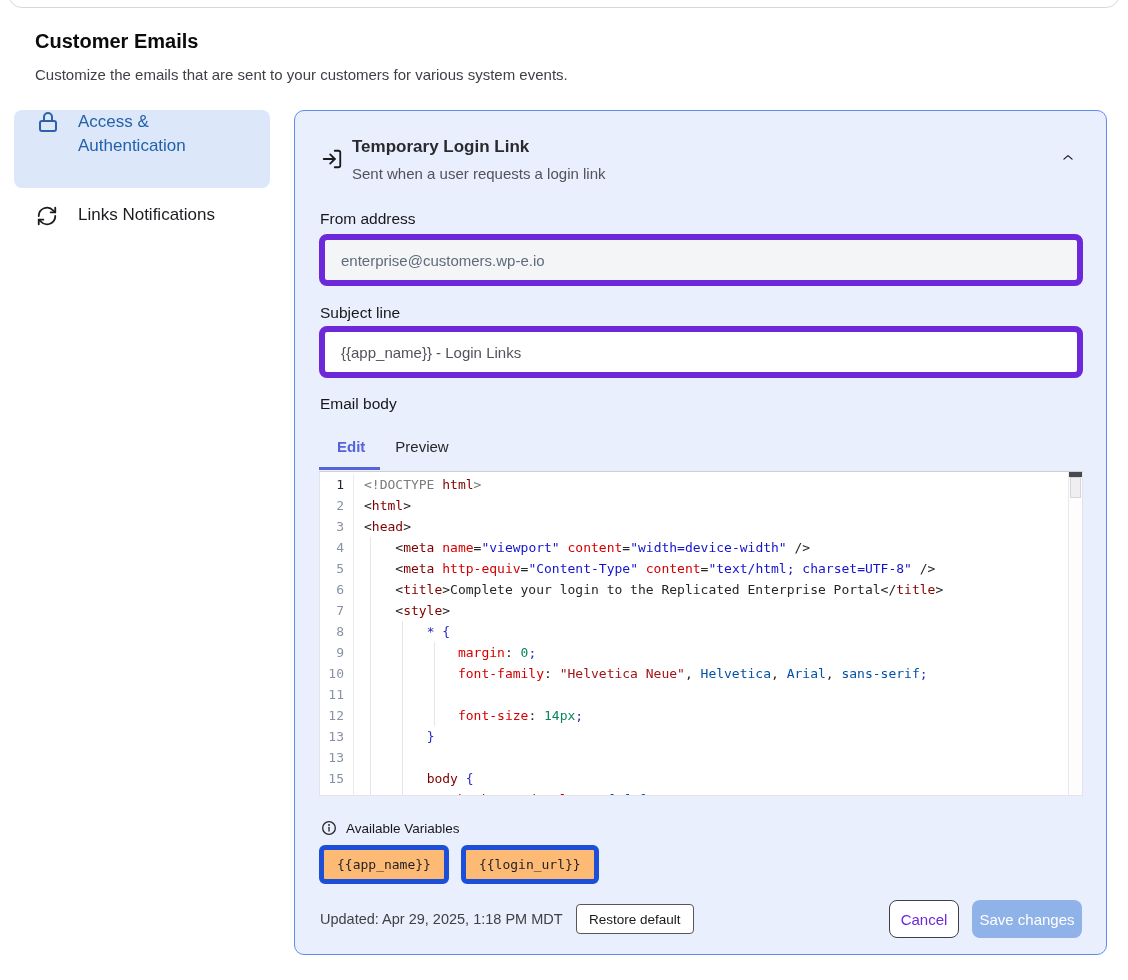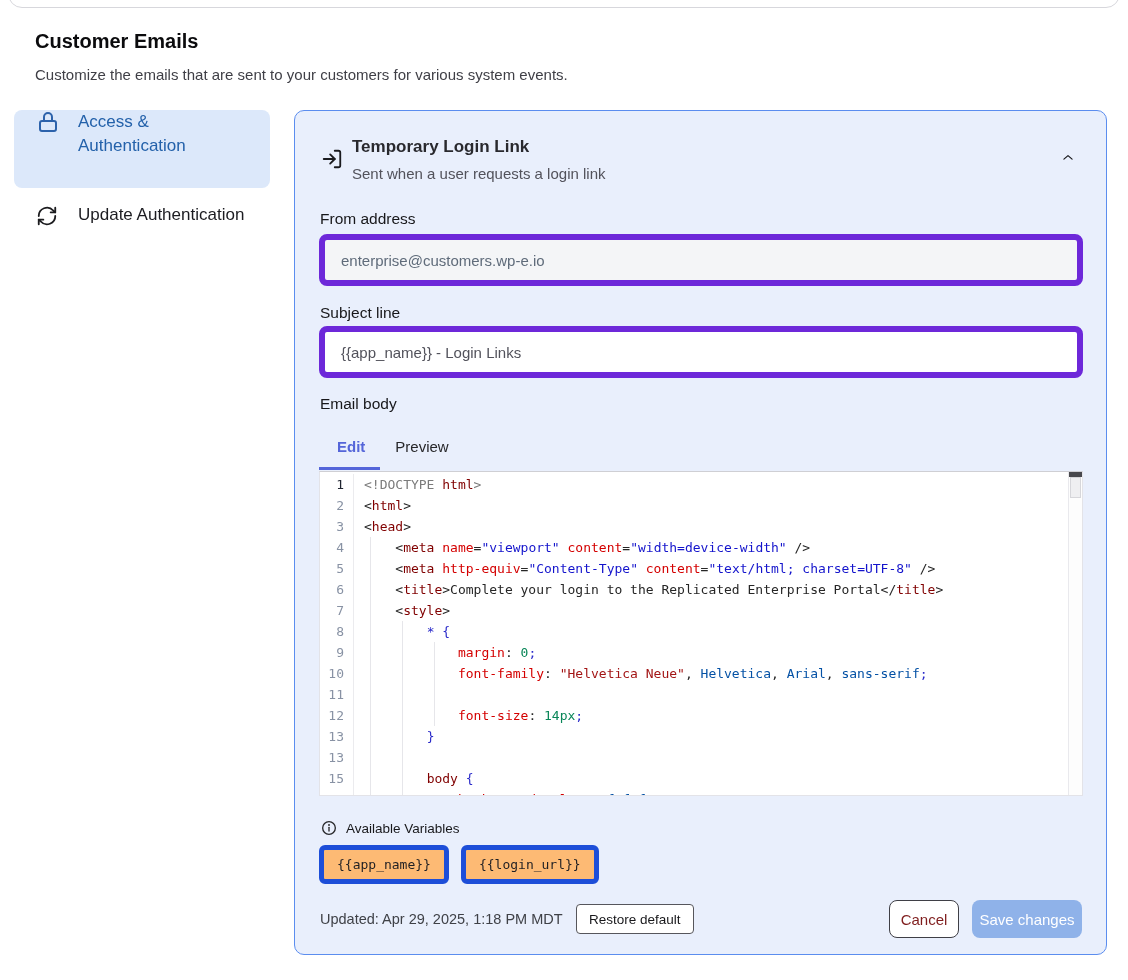--- a/index.html
+++ b/index.html
@@ -62,21 +62,21 @@
   .chips { position:absolute; left:24px; top:734px; display:flex; gap:12px; }
   .chip { background:#fdba74; border:5px solid #1d4ed8; border-radius:6px; padding:7px 13px;
     font-family:"DejaVu Sans Mono",monospace; font-size:13px; color:#1f1f23; cursor:pointer; }
 
   
   .updated { position:absolute; left:25px; top:800px; font-size:14.5px; color:#3f4147; }
   .btn { font-family:"Liberation Sans",sans-serif; cursor:pointer; background:#fff; }
   .btn-restore { position:absolute; left:281px; top:793px; height:30px; padding:0 12px;
     border:1px solid #56565c; border-radius:4px; font-size:13.5px; color:#18181b; }
   .btn-cancel { position:absolute; right:147px; top:789px; width:70px; height:38px;
-    border:1px solid #3f3f46; border-radius:8px; font-size:15px; color:#7f1d1d; }
+    border:1px solid #3f3f46; border-radius:8px; font-size:15px; color:#6d28d9; }
   .btn-save { position:absolute; right:24px; top:789px; width:110px; height:38px;
     border:none; border-radius:8px; font-size:15px; color:#fff; background:#8fb2e9; }
 </style>
 </head>
 <body>
 
 <div class="top-card-edge"></div>
 
 <div class="page-title">Customer Emails</div>
 <div class="page-sub">Customize the emails that are sent to your customers for various system events.</div>
@@ -89,21 +89,21 @@
         </svg></span>
       <span class="side-label">Access &amp; Authentication</span>
     </div>
     <div class="side-item plain">
       <span class="side-icon"><svg width="22" height="22" viewBox="0 0 24 24" fill="none" stroke="#1c1c1f" stroke-width="2" stroke-linecap="round" stroke-linejoin="round">
           <path d="M3 12a9 9 0 0 1 15.74-6L21 8"></path>
           <path d="M21 3v5h-5"></path>
           <path d="M21 12a9 9 0 0 1-15.74 6L3 16"></path>
           <path d="M3 21v-5h5"></path>
         </svg></span>
-      <span class="side-label">Update Authentication</span>
+      <span class="side-label">Links Notifications</span>
     </div>
   </div>
 
 <div class="panel">
   <div class="hdr-icon">
     <svg width="22" height="22" viewBox="0 0 24 24" fill="none" stroke="#1b1b1f" stroke-width="2" stroke-linecap="round" stroke-linejoin="round">
       <path d="M15 3h4a2 2 0 0 1 2 2v14a2 2 0 0 1-2 2h-4"></path>
         <polyline points="10 17 15 12 10 7"></polyline>
         <line x1="15" y1="12" x2="3" y2="12"></line>
     </svg>

